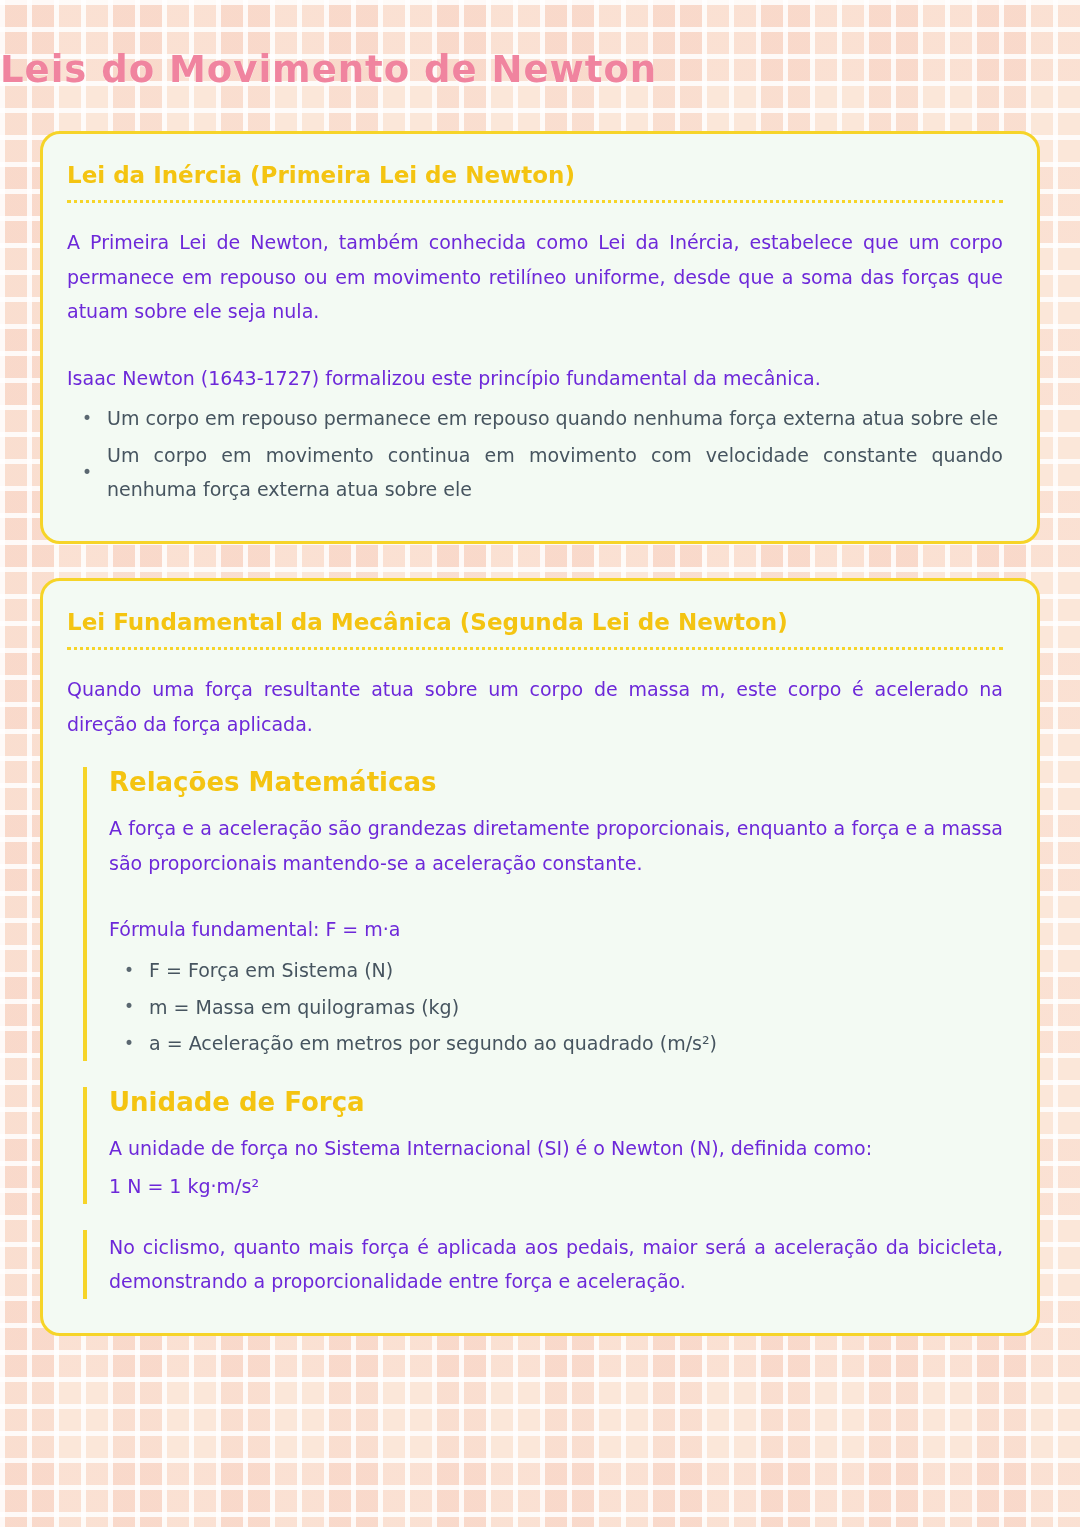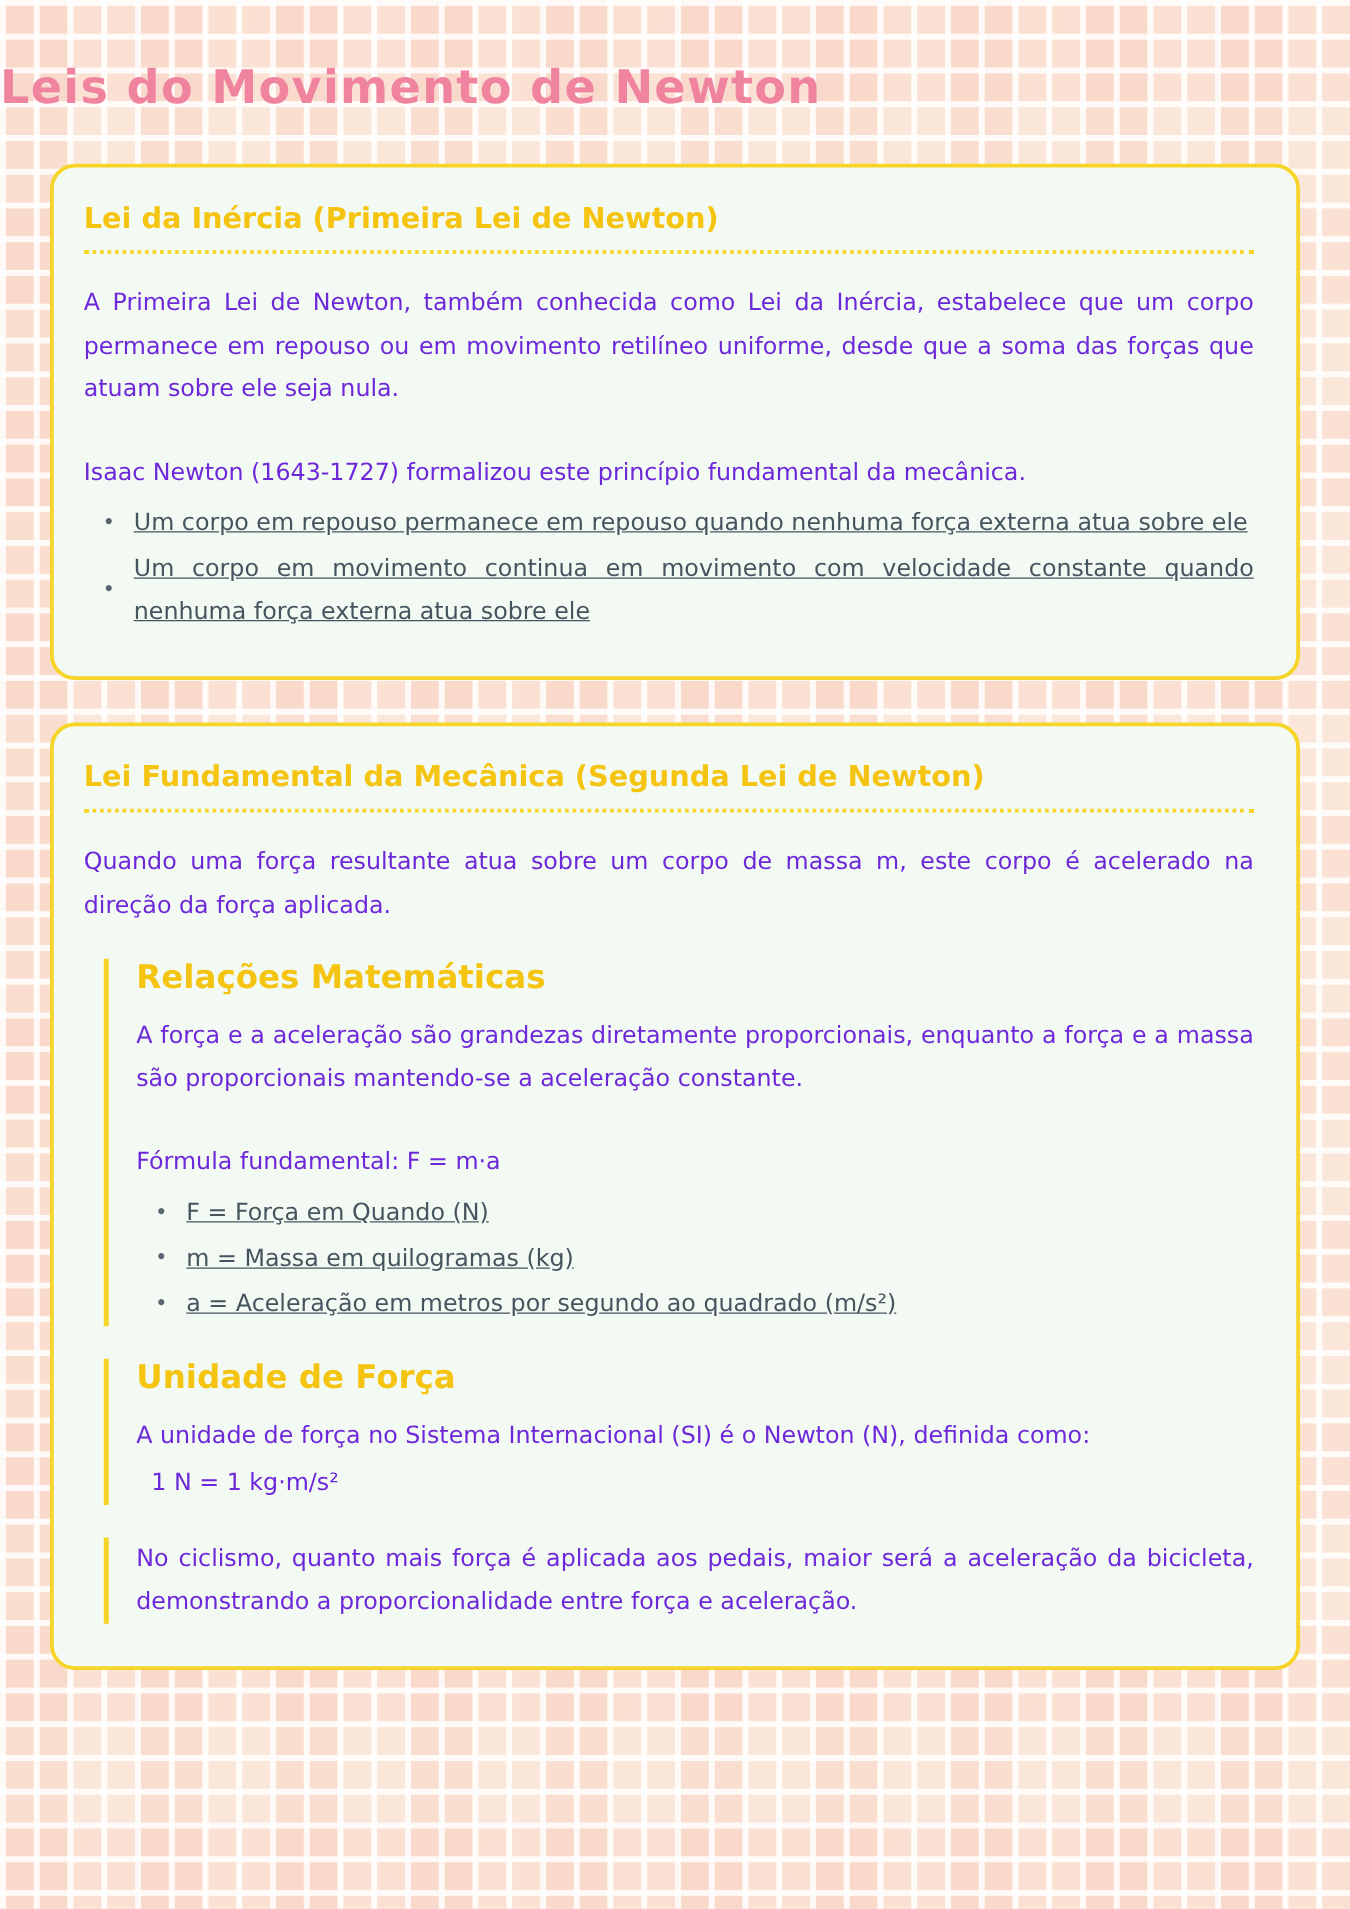--- a/index.html
+++ b/index.html
@@ -50,21 +50,21 @@
 
   .body-text {
     color: #6d28d9;
     font-size: 19px;
     line-height: 1.82;
     text-align: justify;
   }
 
   .mb { margin-bottom: 32px; }
   .mt { margin-top: 32px; }
-  .mt-sm { margin-top: 4px; margin-left: 12px; }
+  .mt-sm { margin-top: 4px; }
 
   .bullet-list {
     list-style: none;
     margin-top: 6px;
   }
 
   .bullet-item {
     display: flex;
     align-items: flex-start;
     color: #46545f;
@@ -75,21 +75,21 @@
 
   .bullet-marker {
     width: 40px;
     flex: 0 0 40px;
     text-align: center;
     color: #5a6770;
     font-size: 17px;
     align-self: center;
   }
 
-  .bullet-text { flex: 1; text-align: justify; text-decoration: underline; }
+  .bullet-text { flex: 1; text-align: justify; }
 
   .subsection {
     border-left: 4px solid #f6d428;
     margin: 26px 0 0 16px;
     padding-left: 22px;
   }
 
   .subsection-heading {
     color: #f4c411;
     font-size: 26px;
@@ -128,21 +128,21 @@
     <p class="body-text">Quando uma força resultante atua sobre um corpo de massa m, este corpo é acelerado na direção da força aplicada.</p>
 
     <div class="subsection">
       <h3 class="subsection-heading">Relações Matemáticas</h3>
       <p class="body-text">A força e a aceleração são grandezas diretamente proporcionais, enquanto a força e a massa são proporcionais mantendo-se a aceleração constante.</p>
       <p class="body-text mt">Fórmula fundamental: F = m·a</p>
 
       <ul class="bullet-list">
         <li class="bullet-item">
           <span class="bullet-marker">•</span>
-          <span class="bullet-text">F = Força em Quando (N)</span>
+          <span class="bullet-text">F = Força em Sistema (N)</span>
         </li>
         <li class="bullet-item">
           <span class="bullet-marker">•</span>
           <span class="bullet-text">m = Massa em quilogramas (kg)</span>
         </li>
         <li class="bullet-item">
           <span class="bullet-marker">•</span>
           <span class="bullet-text">a = Aceleração em metros por segundo ao quadrado (m/s²)</span>
         </li>
       </ul>

